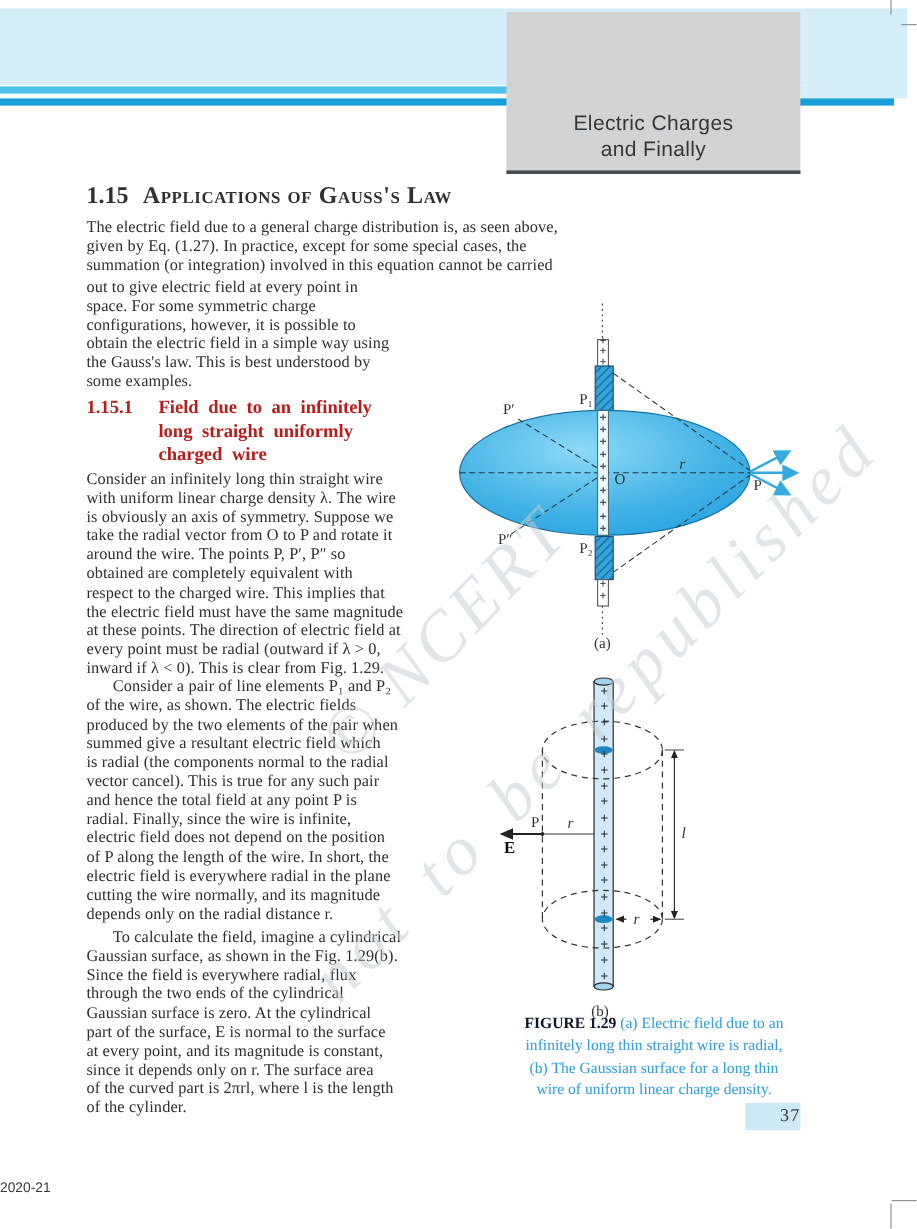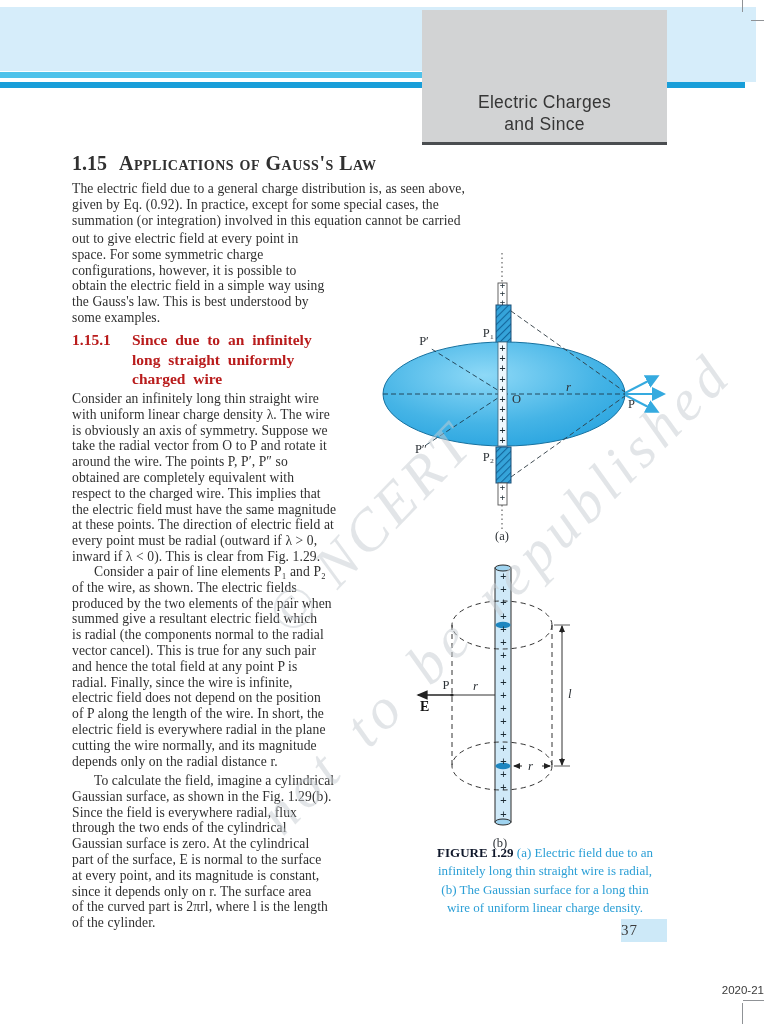--- a/index.html
+++ b/index.html
@@ -33,65 +33,65 @@
             font-family:"DejaVu Sans Mono",monospace;color:#1c2b33;}
   svg text{font-family:"Liberation Serif","DejaVu Serif",serif;fill:#2e3338;}
   .lbl{font-size:12.5px;}
   .lbl-it{font-size:13px;font-style:italic;}
   .lbl-b{font-size:14px;font-weight:bold;fill:#111;}
   
   .caption{position:absolute;left:380px;top:844px;width:330px;text-align:center;z-index:3;
            font-size:13px;line-height:18.4px;color:#2b9fd6;white-space:pre-line;}
   .caption .capb{font-weight:bold;color:#0f172a;}
   .pagenum-box{position:absolute;left:621px;top:919px;width:46px;height:23px;background:#cde9f8;
-               z-index:3;display:flex;align-items:center;justify-content:flex-start;
+               z-index:3;display:flex;align-items:center;justify-content:flex-end;
                font-size:15px;color:#3b3b3b;letter-spacing:1px;}
-  .footer{position:absolute;left:0;right:0;top:984px;text-align:right;z-index:3;
+  .footer{position:absolute;left:0;right:0;top:984px;text-align:left;z-index:3;
           font-family:"Liberation Sans","DejaVu Sans",sans-serif;font-size:11.5px;color:#3a3a3a;}
   
   .wm{position:absolute;z-index:6;pointer-events:none;text-align:center;
       font-style:italic;color:#c7cdd2;opacity:.5;}
   .wm1{left:160px;top:495px;width:420px;font-size:58px;letter-spacing:4px;transform:rotate(-46deg);}
   .wm2{left:105px;top:560px;width:780px;font-size:58px;letter-spacing:6px;word-spacing:10px;transform:rotate(-45.5deg);}
 </style>
 </head>
 <body>
 
 <div class="page">
 
   <div class="band-light"></div>
   <div class="band-light-ext"></div>
   <div class="band-medium"></div>
   <div class="band-dark"></div>
 
   <div class="chapter-box">
     <div class="chapter-title">Electric Charges
-and Since</div>
+and Finally</div>
   </div>
 
   <div class="crop" style="left:742px;top:0;width:1px;height:12px;"></div>
   <div class="crop" style="left:751px;top:20px;width:13px;height:1px;"></div>
   <div class="crop" style="left:743px;top:1000px;width:21px;height:1px;"></div>
   <div class="crop" style="left:742px;top:1003px;width:1px;height:21px;"></div>
 
   <div class="h-section"><span>1.15</span><span class="sc">Applications of Gauss's Law</span></div>
 
   <div class="body-text" style="left:72px;top:181px;width:470px;">The electric field due to a general charge distribution is, as seen above,
-given by Eq. (0.92). In practice, except for some special cases, the
+given by Eq. (1.27). In practice, except for some special cases, the
 summation (or integration) involved in this equation cannot be carried</div>
   <div class="body-text" style="left:72px;top:231px;width:340px;">out to give electric field at every point in
 space. For some symmetric charge
 configurations, however, it is possible to
 obtain the electric field in a simple way using
 the Gauss's law. This is best understood by
 some examples.</div>
 
   <div class="h-sub">
     <span class="num">1.15.1</span>
-    <span class="lines">Since due to an infinitely
+    <span class="lines">Field due to an infinitely
 long straight uniformly
 charged wire</span>
   </div>
 
   <div class="body-text" style="left:72px;top:391px;width:340px;">Consider an infinitely long thin straight wire
 with uniform linear charge density λ. The wire
 is obviously an axis of symmetry. Suppose we
 take the radial vector from O to P and rotate it
 around the wire. The points P, P′, P″ so
 obtained are completely equivalent with

